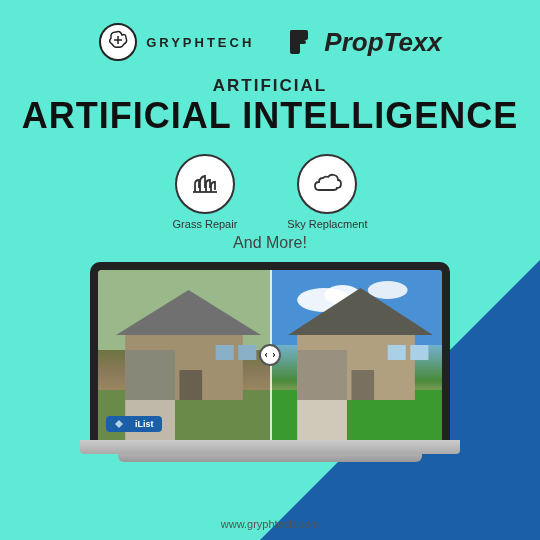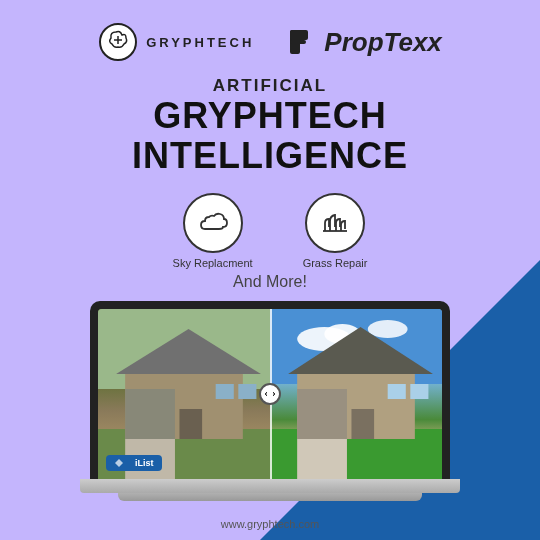--- a/index.html
+++ b/index.html
@@ -8,21 +8,21 @@
       height: 540px;
       overflow: hidden;
       font-family: Arial, Helvetica, sans-serif;
       background: #ffffff;
       position: relative;
     }
 
     .container {
       width: 540px;
       height: 540px;
-      background: #c4b5fd;
+      background: #5eead4;
       position: relative;
       overflow: hidden;
     }
 
     .blue-corner {
       position: absolute;
       bottom: 0;
       right: 0;
       width: 280px;
       height: 280px;
@@ -311,47 +311,47 @@
           <rect x="4" y="4" width="18" height="10" rx="2" fill="#222"></rect>
           <rect x="4" y="14" width="16" height="4" rx="2" fill="#222"></rect>
         </svg>
       </div>
       <span class="proptexx-text">PropTexx</span>
     </div>
   </div>
 
   <div class="title-section">
     <div class="leveraging-text">ARTIFICIAL</div>
-    <div class="ai-text">GRYPHTECH INTELLIGENCE</div>
+    <div class="ai-text">ARTIFICIAL INTELLIGENCE</div>
   </div>
 
   <div class="icons-section">
     <div class="icons-row">
-
-      <div class="icon-item">
-        <div class="icon-circle">
-          <svg width="36" height="36" viewBox="0 0 36 36" fill="none" xmlns="http://www.w3.org/2000/svg">
-            <path d="M10 24 Q6 24 6 20 Q6 16 10 16 Q10 12 14 12 Q16 10 19 11 Q21 8 25 9 Q29 10 29 14 Q32 14 32 18 Q32 22 28 22 Q28 24 24 24Z" stroke="#333" stroke-width="1.8" fill="none"></path>
-          </svg>
-        </div>
-        <span class="icon-label">Sky Replacment</span>
-      </div>
 
       <div class="icon-item">
         <div class="icon-circle">
           <svg width="36" height="36" viewBox="0 0 36 36" fill="none" xmlns="http://www.w3.org/2000/svg">
             <path d="M8 26 L8 18 Q8 14 12 14 Q12 18 12 22" stroke="#333" stroke-width="1.8" fill="none"></path>
             <path d="M13 26 L13 16 Q13 11 18 10 Q18 16 18 22" stroke="#333" stroke-width="1.8" fill="none"></path>
             <path d="M19 26 L19 18 Q19 14 23 14 Q23 18 23 22" stroke="#333" stroke-width="1.8" fill="none"></path>
             <path d="M24 26 L24 20 Q24 16 28 16 Q28 20 28 24" stroke="#333" stroke-width="1.8" fill="none"></path>
             <line x1="6" y1="26" x2="30" y2="26" stroke="#333" stroke-width="1.8"></line>
           </svg>
         </div>
         <span class="icon-label">Grass Repair</span>
       </div>
+
+      <div class="icon-item">
+        <div class="icon-circle">
+          <svg width="36" height="36" viewBox="0 0 36 36" fill="none" xmlns="http://www.w3.org/2000/svg">
+            <path d="M10 24 Q6 24 6 20 Q6 16 10 16 Q10 12 14 12 Q16 10 19 11 Q21 8 25 9 Q29 10 29 14 Q32 14 32 18 Q32 22 28 22 Q28 24 24 24Z" stroke="#333" stroke-width="1.8" fill="none"></path>
+          </svg>
+        </div>
+        <span class="icon-label">Sky Replacment</span>
+      </div>
     </div>
 
     <div class="and-more">And More!</div>
   </div>
 
   <div class="laptop-section">
     <div class="laptop-wrapper">
 
       <div class="laptop-screen-outer">
         <div class="laptop-screen-inner">

